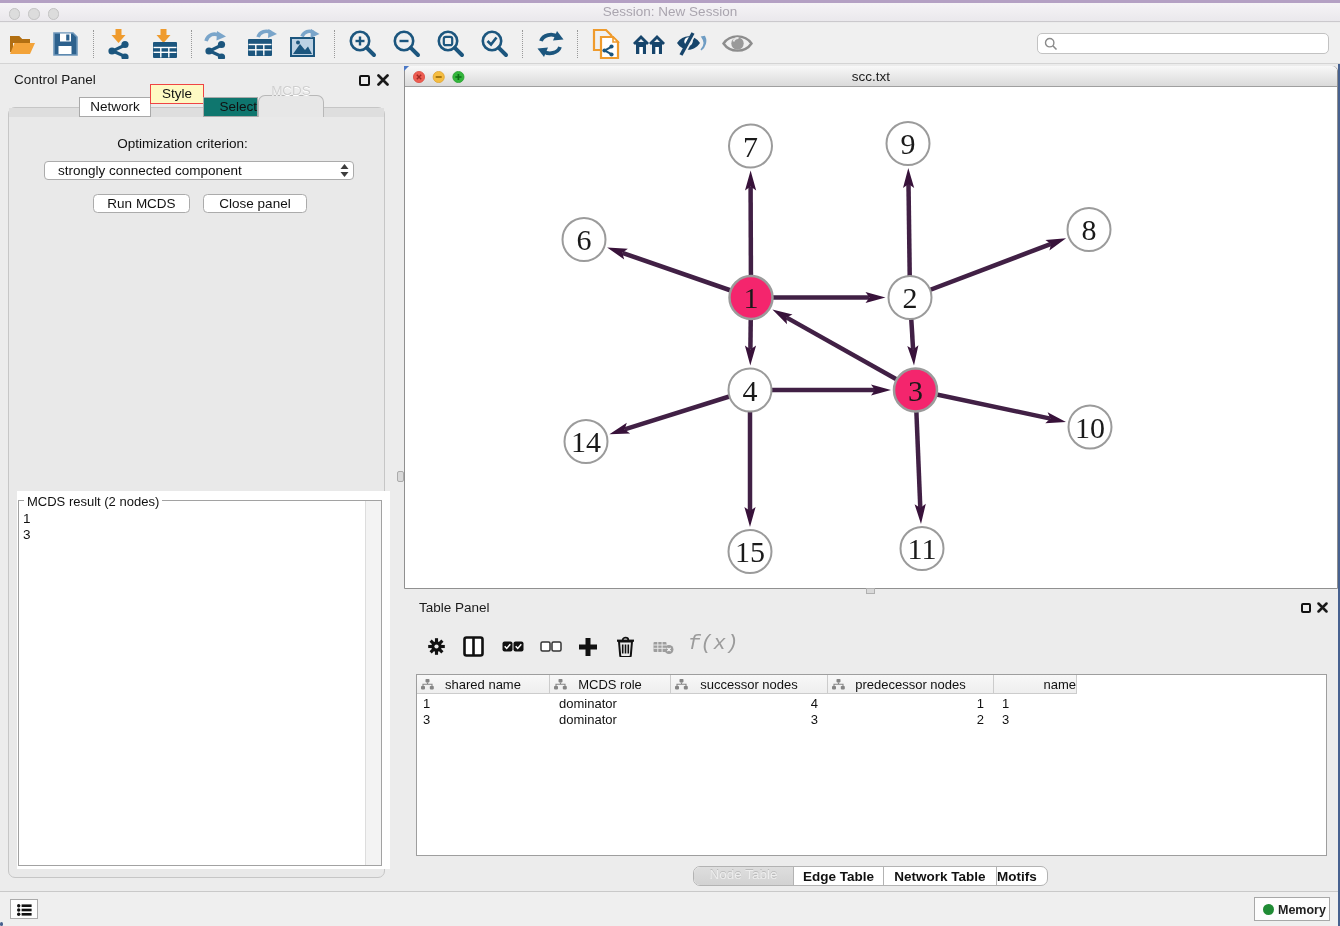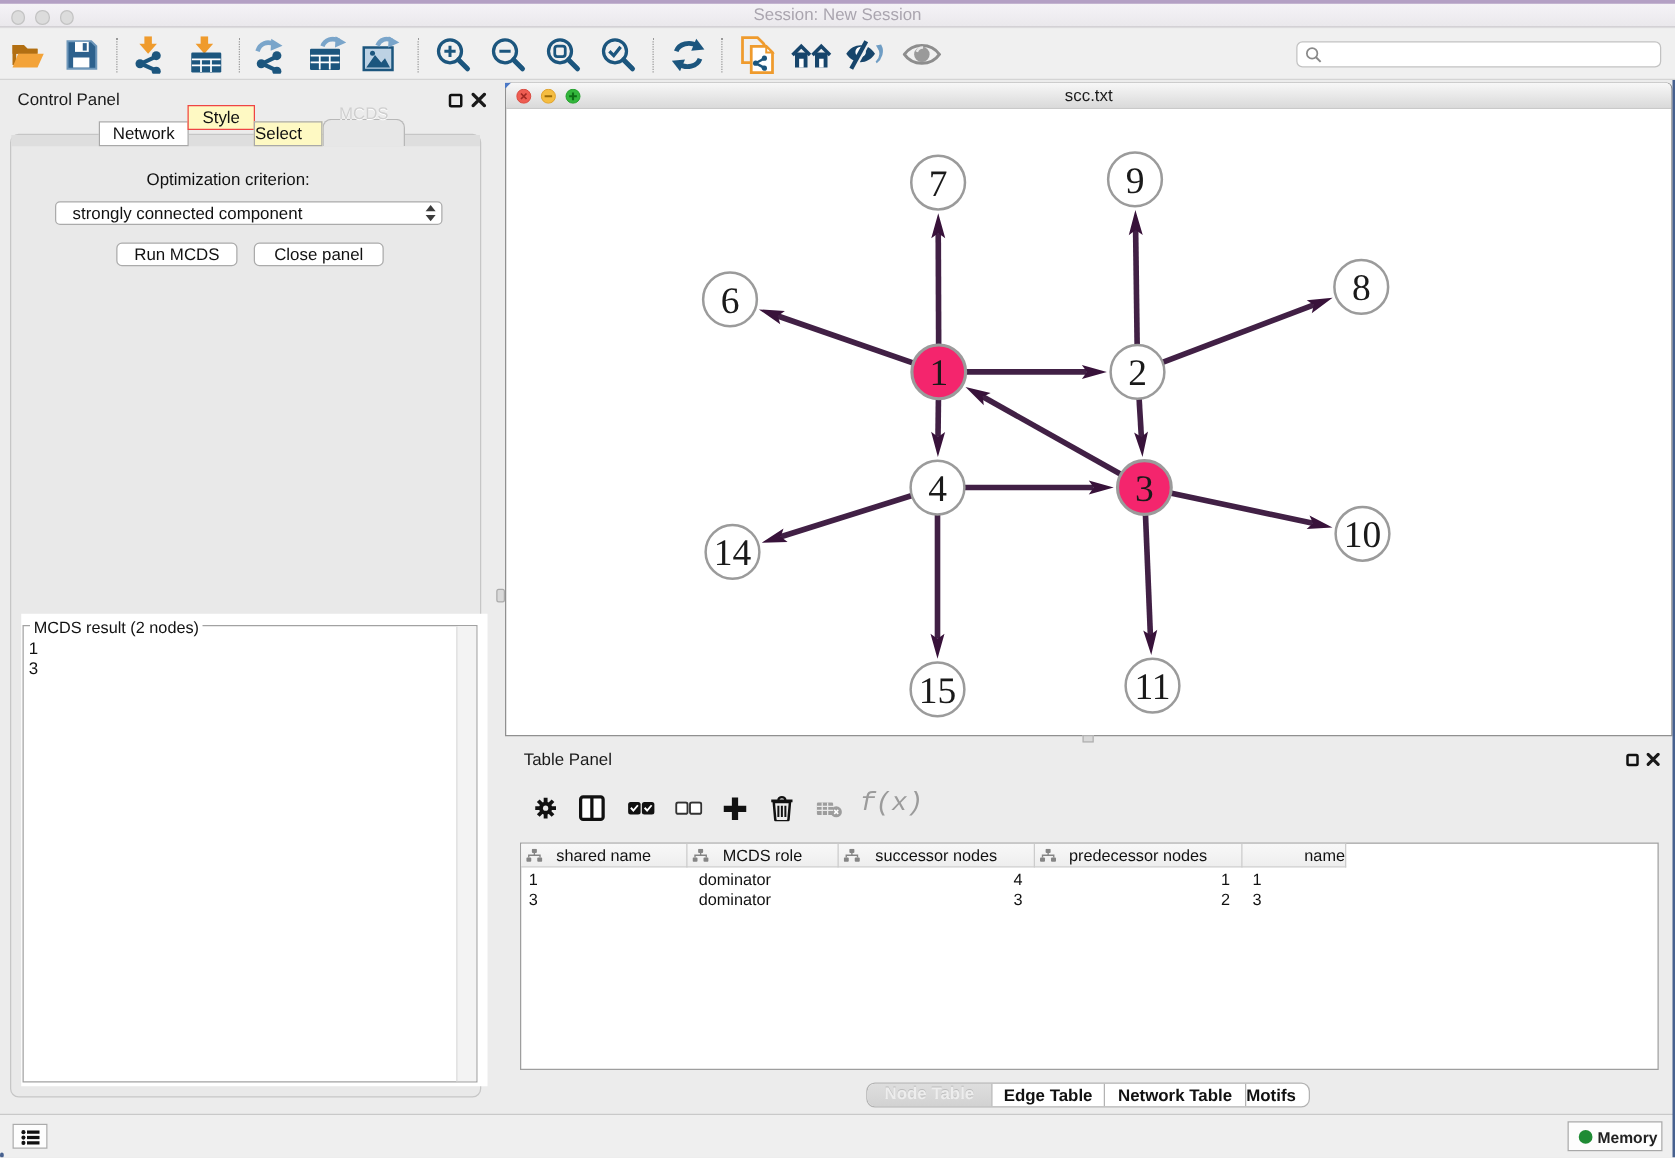--- a/index.html
+++ b/index.html
@@ -179,21 +179,21 @@
     <path d="M1.5,1.5 L10.5,10.5 M10.5,1.5 L1.5,10.5" stroke="#1a1a1a" stroke-width="2.7" stroke-linecap="round"></path>
   </svg>
 
 <div class="abs" style="left:8px;top:107px;width:377px;height:771px;background:#e9e9e9;border:1px solid #c6c6c6;border-radius:7px"></div>
 <div class="abs" style="left:9px;top:108px;width:375px;height:9px;background:#dedede"></div>
 
 <div class="abs" style="left:258px;top:95px;width:66px;height:22px;background:#e7e7e7;border:1px solid #b8b8b8;border-bottom:none;border-radius:7px 7px 0 0"></div>
 <div class="abs" style="left:258px;top:82px;width:66px;height:19px;text-align:center;font-size:13.5px;color:#cfcfcf;text-shadow:0 1px 0 #fff;padding-top:1px">MCDS</div>
 <div class="abs" style="left:79px;top:97px;width:72px;height:19.5px;background:#fff;border:1px solid #a9a9a9;text-align:center;font-size:13.5px;padding-top:1px">Network</div>
 <div class="abs" style="left:150px;top:84px;width:54px;height:19.5px;background:#fef9c3;border:1px solid #ef4444;text-align:center;font-size:13.5px;padding-top:1px">Style</div>
-<div class="abs" style="left:203px;top:97px;width:55px;height:19.5px;background:#fef9c3;border:1px solid #a9a9a9;text-align:left;font-size:13.5px;padding-top:1px">Select</div>
+<div class="abs" style="left:203px;top:97px;width:55px;height:19.5px;background:#0f766e;border:1px solid #a9a9a9;text-align:right;font-size:13.5px;padding-top:1px">Select</div>
 
 <div class="abs" style="left:8px;top:136px;width:349px;text-align:center;font-size:13.5px">Optimization criterion:</div>
 <div class="abs" style="left:44px;top:161px;width:310px;height:18.5px;background:#fff;border:1px solid #ababab;border-radius:4px;font-size:13.5px;padding:1px 0 0 13px">strongly connected component</div>
 <svg class="abs" style="left:340px;top:164px" width="9" height="13" viewBox="0 0 9 13">
     <path d="M4.5,0 L8.5,5 L0.5,5 z" fill="#3c3c3c"></path>
     <path d="M4.5,13 L8.5,8 L0.5,8 z" fill="#3c3c3c"></path>
   </svg>
 <div class="abs" style="left:93px;top:193.5px;width:97px;height:19px;background:#fff;border:1px solid #ababab;border-radius:4.5px;text-align:center;font-size:13.5px;padding-top:1px">Run MCDS</div>
 <div class="abs" style="left:203px;top:193.5px;width:104px;height:19px;background:#fff;border:1px solid #ababab;border-radius:4.5px;text-align:center;font-size:13.5px;padding-top:1px">Close panel</div>
 
@@ -374,21 +374,21 @@
 <div class="abs" style="left:671px;top:696px;width:147px;text-align:right;font-size:13px">4</div>
 <div class="abs" style="left:828px;top:696px;width:156px;text-align:right;font-size:13px">1</div>
 <div class="abs" style="left:1002px;top:696px;font-size:13px">1</div>
 <div class="abs" style="left:423px;top:712px;font-size:13px">3</div>
 <div class="abs" style="left:559px;top:712px;font-size:13px">dominator</div>
 <div class="abs" style="left:671px;top:712px;width:147px;text-align:right;font-size:13px">3</div>
 <div class="abs" style="left:828px;top:712px;width:156px;text-align:right;font-size:13px">2</div>
 <div class="abs" style="left:1002px;top:712px;font-size:13px">3</div>
 
 <div class="abs" style="left:693px;top:866px;width:355px;height:20px;background:#fff;border:1px solid #b3b3b3;border-radius:7px;overflow:hidden;display:flex">
-<div style="width:100px;background:linear-gradient(#dedede,#d2d2d2);color:#ededed;text-shadow:0 -1px 0 #bbb;border-right:1px solid #b3b3b3;text-align:center;font-size:13.5px;font-weight:bold;padding-top:0">Node Table</div>
+<div style="width:100px;background:linear-gradient(#dedede,#d2d2d2);color:#ededed;text-shadow:0 -1px 0 #bbb;border-right:1px solid #b3b3b3;text-align:center;font-size:13.5px;font-weight:normal;padding-top:0">Node Table</div>
 <div style="width:90px;border-right:1px solid #b3b3b3;text-align:center;font-size:13.5px;font-weight:bold;padding-top:2px">Edge Table</div>
 <div style="width:113px;border-right:1px solid #b3b3b3;text-align:center;font-size:13.5px;font-weight:bold;padding-top:2px">Network Table</div>
 <div style="flex:1;text-align:left;font-size:13.5px;font-weight:bold;padding-top:2px">Motifs</div>
 </div>
 
 <div class="abs" style="left:866px;top:587.5px;width:9px;height:6px;background:#d9d9d9;border:1px solid #b0b0b0"></div>
 
 <div class="abs" style="left:0;top:891px;width:1340px;height:35px;background:#efefef;border-top:1px solid #c9c9c9"></div>
 <div class="abs" style="left:10px;top:899px;width:28px;height:20px;background:#fdfdfd;border:1px solid #ababab"></div>
 <svg class="abs" style="left:17px;top:903.5px" width="15" height="12" viewBox="0 0 15 12">

